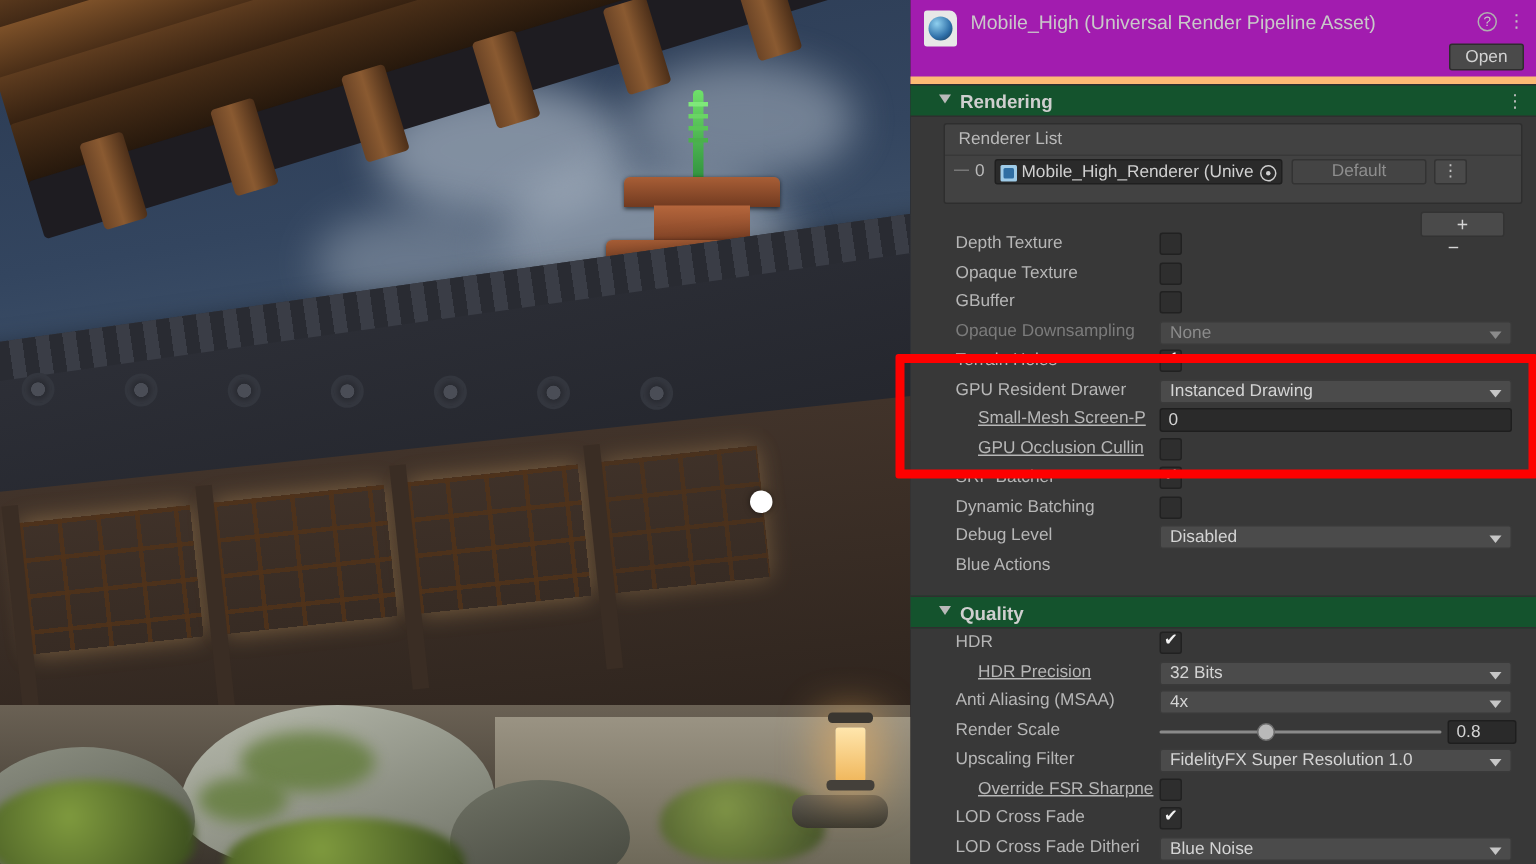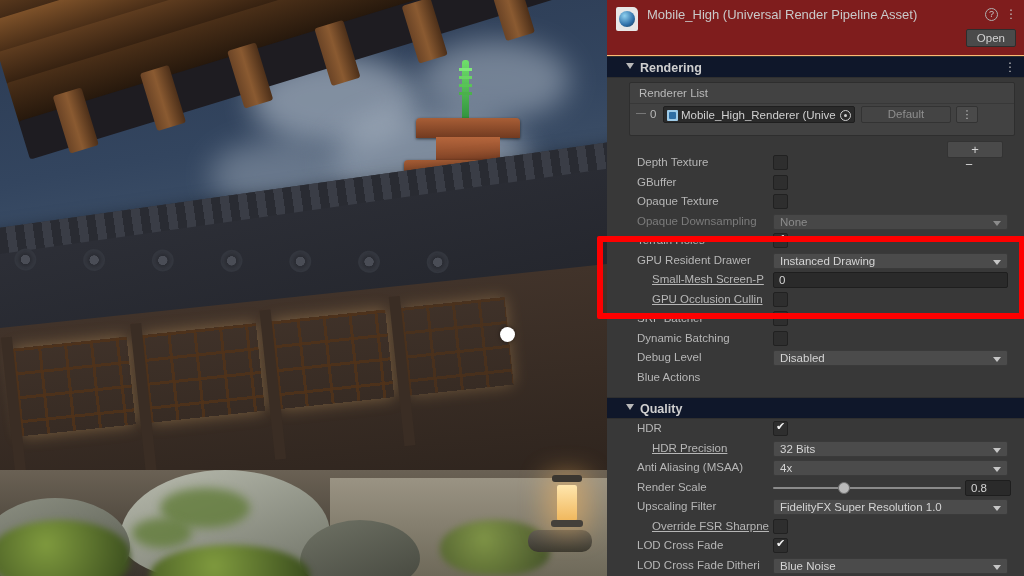--- a/index.html
+++ b/index.html
@@ -97,38 +97,38 @@
   .lcap { position:absolute; left:-2px; top:0; width:30px; height:7px;
           background:#3a3630; border-radius:3px; }
   .lstone { position:absolute; left:528px; top:530px; width:64px; height:22px;
             border-radius:10px; background:linear-gradient(180deg,#5d5a52,#3a382f); }
   #cursor-dot { position:absolute; left:500px; top:327px; width:15px; height:15px;
                 border-radius:50%; background:#fff; box-shadow:0 0 4px rgba(0,0,0,.5); }
 
   
   #inspector { position:absolute; left:607px; top:0; width:417px; height:576px;
                background:#383838; color:#b6b6b6; font-size:11.5px; }
-  .ins-header { position:relative; height:56px; background:#7f1d1d;
-                border-bottom:1px solid #fdba74; }
+  .ins-header { position:relative; height:56px; background:#a21caf;
+                border-bottom:5px solid #fdba74; }
   .asset-icon { position:absolute; left:9px; top:7px; width:22px; height:24px;
                 background:#e7e7e7; border-radius:2px 5px 2px 2px; }
   .asset-icon::after { content:""; position:absolute; left:3px; top:4px; width:16px; height:16px;
                 border-radius:50%;
                 background:radial-gradient(circle at 35% 30%,#8fd0ef,#2e6fa8 60%,#16324d); }
   .asset-title { position:absolute; left:40px; top:7px; font-size:13px; color:#c9c9c9;
                  white-space:nowrap; }
   .hdr-help { position:absolute; right:26px; top:8px; width:13px; height:13px;
               border-radius:50%; border:1.4px solid #b0b0b0; color:#c8c8c8;
               font-size:9px; line-height:11px; text-align:center; }
   .hdr-kebab { position:absolute; right:7px; top:7px; width:12px; height:15px; color:#c0c0c0;
                font-size:12px; line-height:14px; text-align:center; letter-spacing:0; }
   .open-btn { position:absolute; right:8px; top:29px; padding:2px 10px; font-size:11.5px;
               color:#d2d2d2; background:#4a4a4a; border:1px solid #2d2d2d; border-radius:2px; }
 
-  .section { position:relative; height:22px; background:#0f172a;
+  .section { position:relative; height:22px; background:#14532d;
              border-top:1px solid #2f2f2f; border-bottom:1px solid #2f2f2f; }
   .section .tri { position:absolute; left:19px; top:6px; width:0;height:0;
                   border-left:4.5px solid transparent; border-right:4.5px solid transparent;
                   border-top:6px solid #b9b9b9; }
   .section .sec-title { position:absolute; left:33px; top:4px; font-size:12.5px;
                         font-weight:bold; color:#cfcfcf; }
   .section .sec-kebab { position:absolute; right:8px; top:3px; font-size:12px; color:#bfbfbf; }
 
   .rlist-box { position:relative; margin:4px 9px 0 22px; background:#424242;
                border:1px solid #2e2e2e; border-radius:2px; height:54px; }
@@ -313,25 +313,25 @@
       </div>
       <div class="plus-minus">+ −</div>
     </div>
 
     <div id="rendering-rows" style="position:absolute;left:0;top:153px;width:381px;">
         <div class="prow">
           <div class="plabel ind0">Depth Texture</div>
           <div class="cbox"></div>
         </div>
         <div class="prow">
+          <div class="plabel ind0">Opaque Texture</div>
+          <div class="cbox"></div>
+        </div>
+        <div class="prow">
           <div class="plabel ind0">GBuffer</div>
-          <div class="cbox"></div>
-        </div>
-        <div class="prow">
-          <div class="plabel ind0">Opaque Texture</div>
           <div class="cbox"></div>
         </div>
         <div class="prow">
           <div class="plabel ind0 dim">Opaque Downsampling</div>
           <div class="ddown dim">
             <div class="dtxt">None</div>
             <div class="darrow"></div>
           </div>
         </div>
         <div class="prow">

